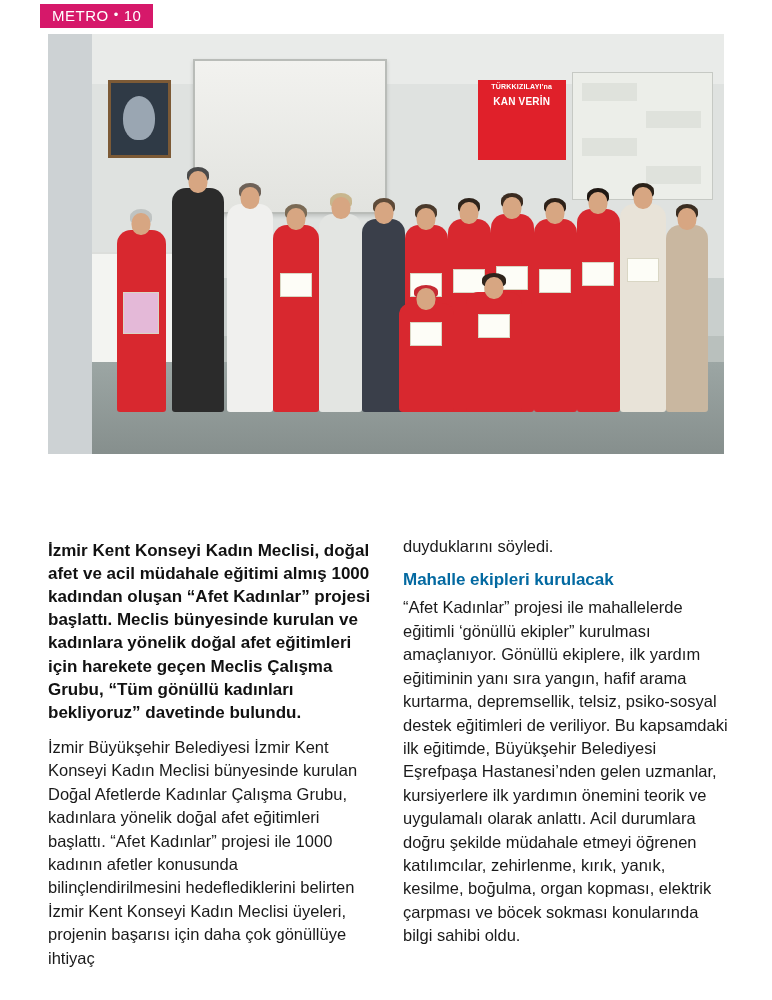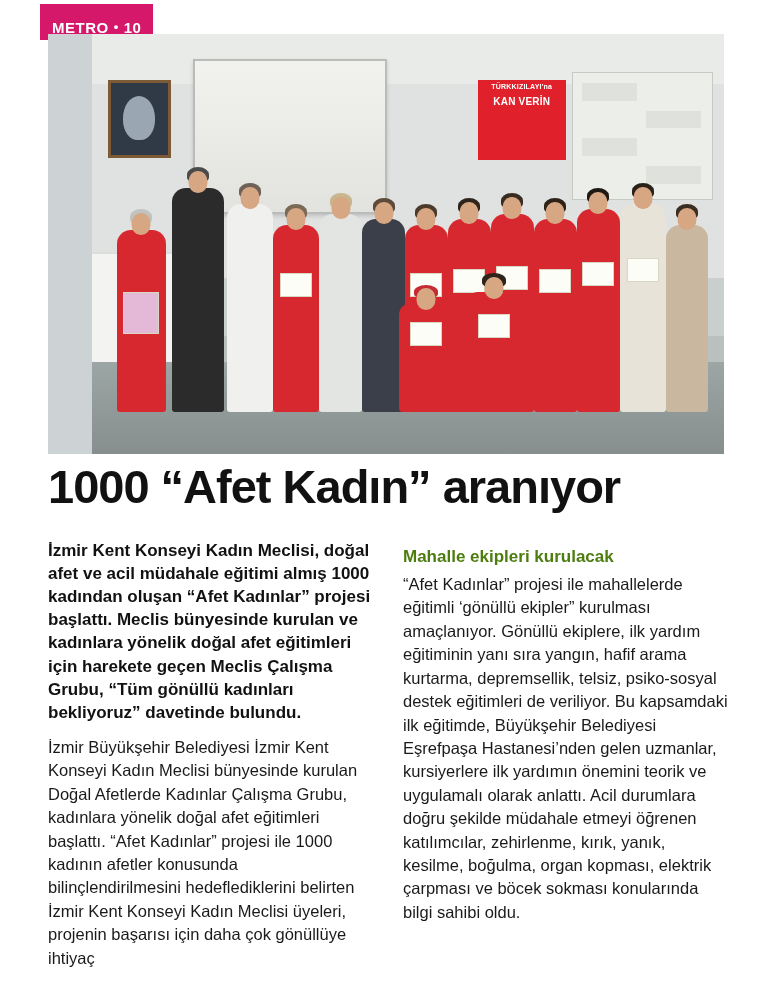--- a/index.html
+++ b/index.html
@@ -23,24 +23,24 @@
     padding: 0 48px;
   }
 
   
   .section-flag {
     position: absolute;
     left: 40px;
     top: 4px;
     background: #d6186a;
     color: #ffffff;
-    font-weight: bold;
+    font-weight: normal;
     font-size: 15px;
     letter-spacing: 0.5px;
-    padding: 16px 12px 5px 12px;
+    padding: 4px 12px 5px 12px;
     display: flex;
     align-items: center;
     gap: 5px;
     line-height: 1;
   }
   .section-flag .dot {
     font-size: 13px;
     line-height: 1;
     position: relative;
     top: -1px;
@@ -252,21 +252,21 @@
   }
   .body-text {
     font-size: 16.5px;
     line-height: 1.42;
     color: #1a1a1a;
     margin: 0 0 10px 0;
   }
   .subhead {
     font-size: 17px;
     font-weight: bold;
-    color: #4d7c0f;
+    color: #0369a1;
     margin: 12px 0 6px 0;
   }
   .col-right .body-text:first-child { margin-bottom: 12px; }
 </style>
 </head>
 <body>
 
 <div class="page">
 
   <div class="section-flag">
@@ -363,26 +363,26 @@
           </div>
         <div class="p kneel" style="left:59%;width:9%;height:46%;background:#d8282f;border-radius:12px 12px 4px 4px;">
             <div class="hair" style="background:#2f241c;top:-19px;width:24px;height:14px;"></div>
             <div class="head"></div>
             <div class="cert" style="top:18%;"></div>
           </div>
       </div>
     </div>
   </div>
 
-  <div class="headline">1000 “Afet Kadın” aranıyor</div>
 
   <div class="columns">
     <div class="col col-left">
       <p class="lede">İzmir Kent Konseyi Kadın Meclisi, doğal afet ve acil müdahale eğitimi almış 1000 kadından oluşan “Afet Kadınlar” projesi başlattı. Meclis bünyesinde kurulan ve kadınlara yönelik doğal afet eğitimleri için harekete geçen Meclis Çalışma Grubu, “Tüm gönüllü kadınları bekliyoruz” davetinde bulundu.</p>
       <p class="body-text">İzmir Büyükşehir Belediyesi İzmir Kent Konseyi Kadın Meclisi bünyesinde kurulan Doğal Afetlerde Kadınlar Çalışma Grubu, kadınlara yönelik doğal afet eğitimleri başlattı. “Afet Kadınlar” projesi ile 1000 kadının afetler konusunda bilinçlendirilmesini hedeflediklerini belirten İzmir Kent Konseyi Kadın Meclisi üyeleri, projenin başarısı için daha çok gönüllüye ihtiyaç</p>
     </div>
     <div class="col col-right">
+      <p class="body-text">duyduklarını söyledi.</p>
       <p class="subhead">Mahalle ekipleri kurulacak</p>
       <p class="body-text">“Afet Kadınlar” projesi ile mahallelerde eğitimli ‘gönüllü ekipler” kurulması amaçlanıyor. Gönüllü ekiplere, ilk yardım eğitiminin yanı sıra yangın, hafif arama kurtarma, depremsellik, telsiz, psiko-sosyal destek eğitimleri de veriliyor. Bu kapsamdaki ilk eğitimde, Büyükşehir Belediyesi Eşrefpaşa Hastanesi’nden gelen uzmanlar, kursiyerlere ilk yardımın önemini teorik ve uygulamalı olarak anlattı. Acil durumlara doğru şekilde müdahale etmeyi öğrenen katılımcılar, zehirlenme, kırık, yanık, kesilme, boğulma, organ kopması, elektrik çarpması ve böcek sokması konularında bilgi sahibi oldu.</p>
     </div>
   </div>
 
 </div>
 
 </body></html>

